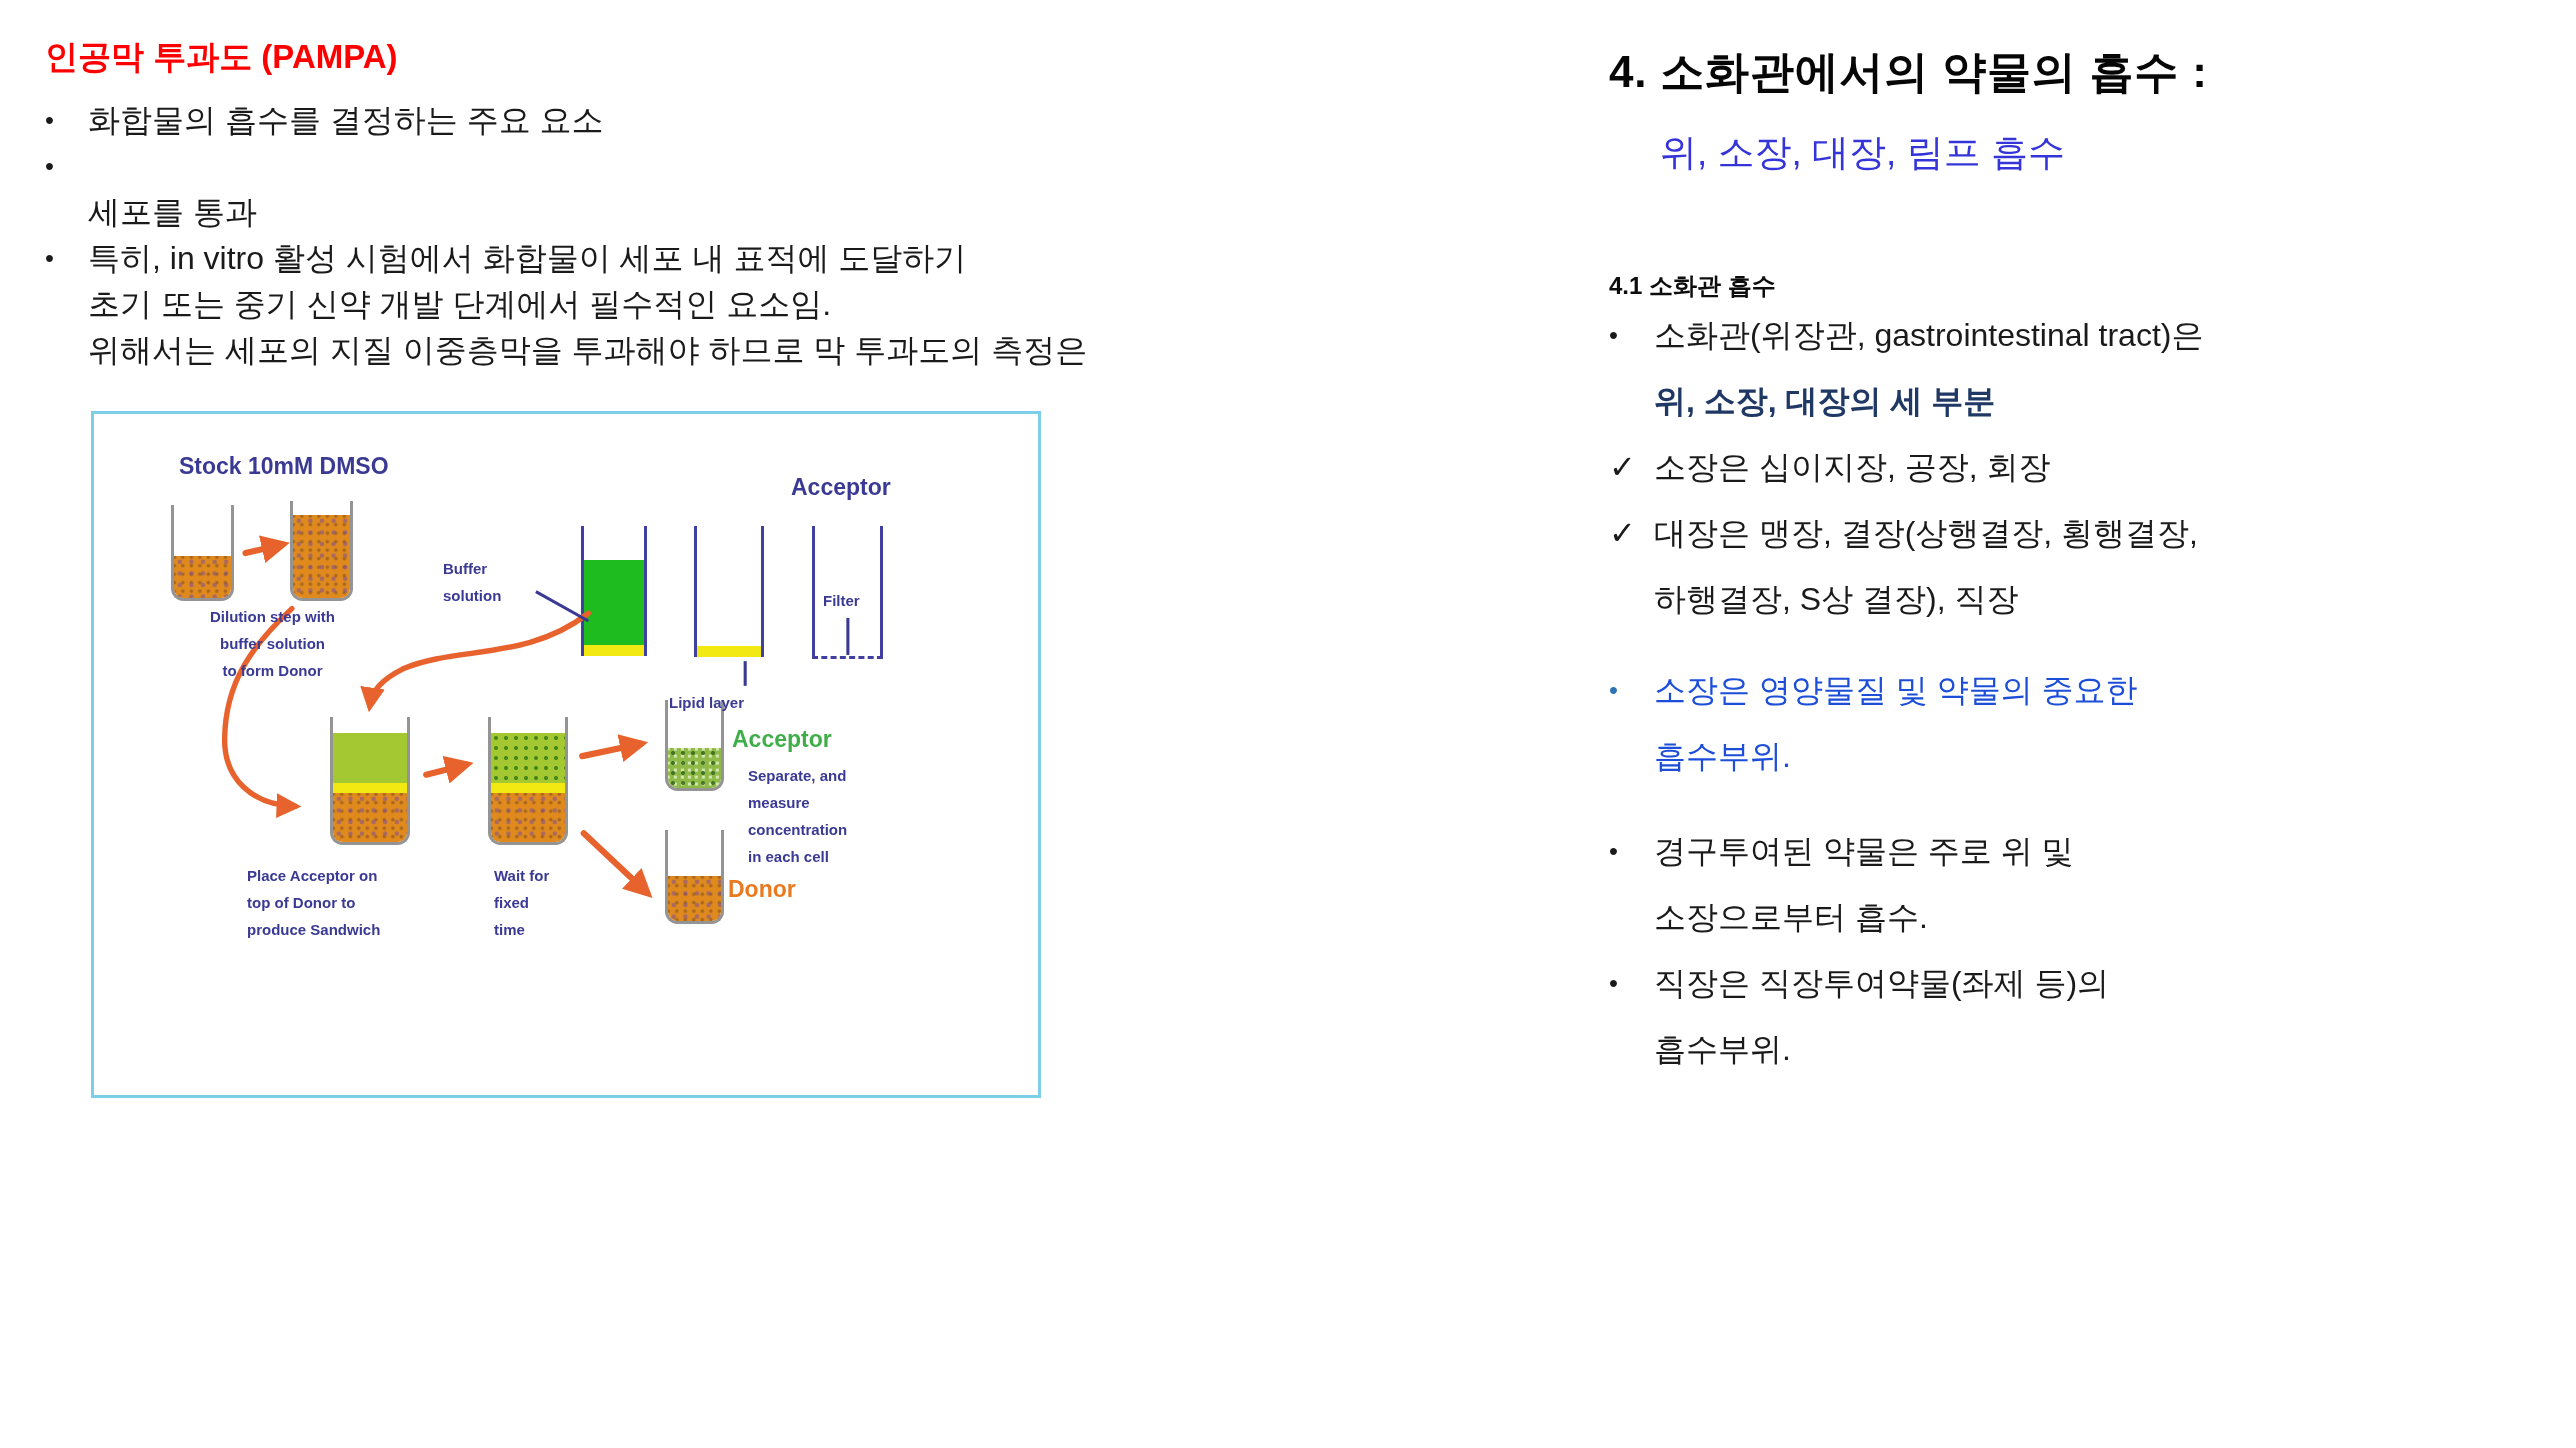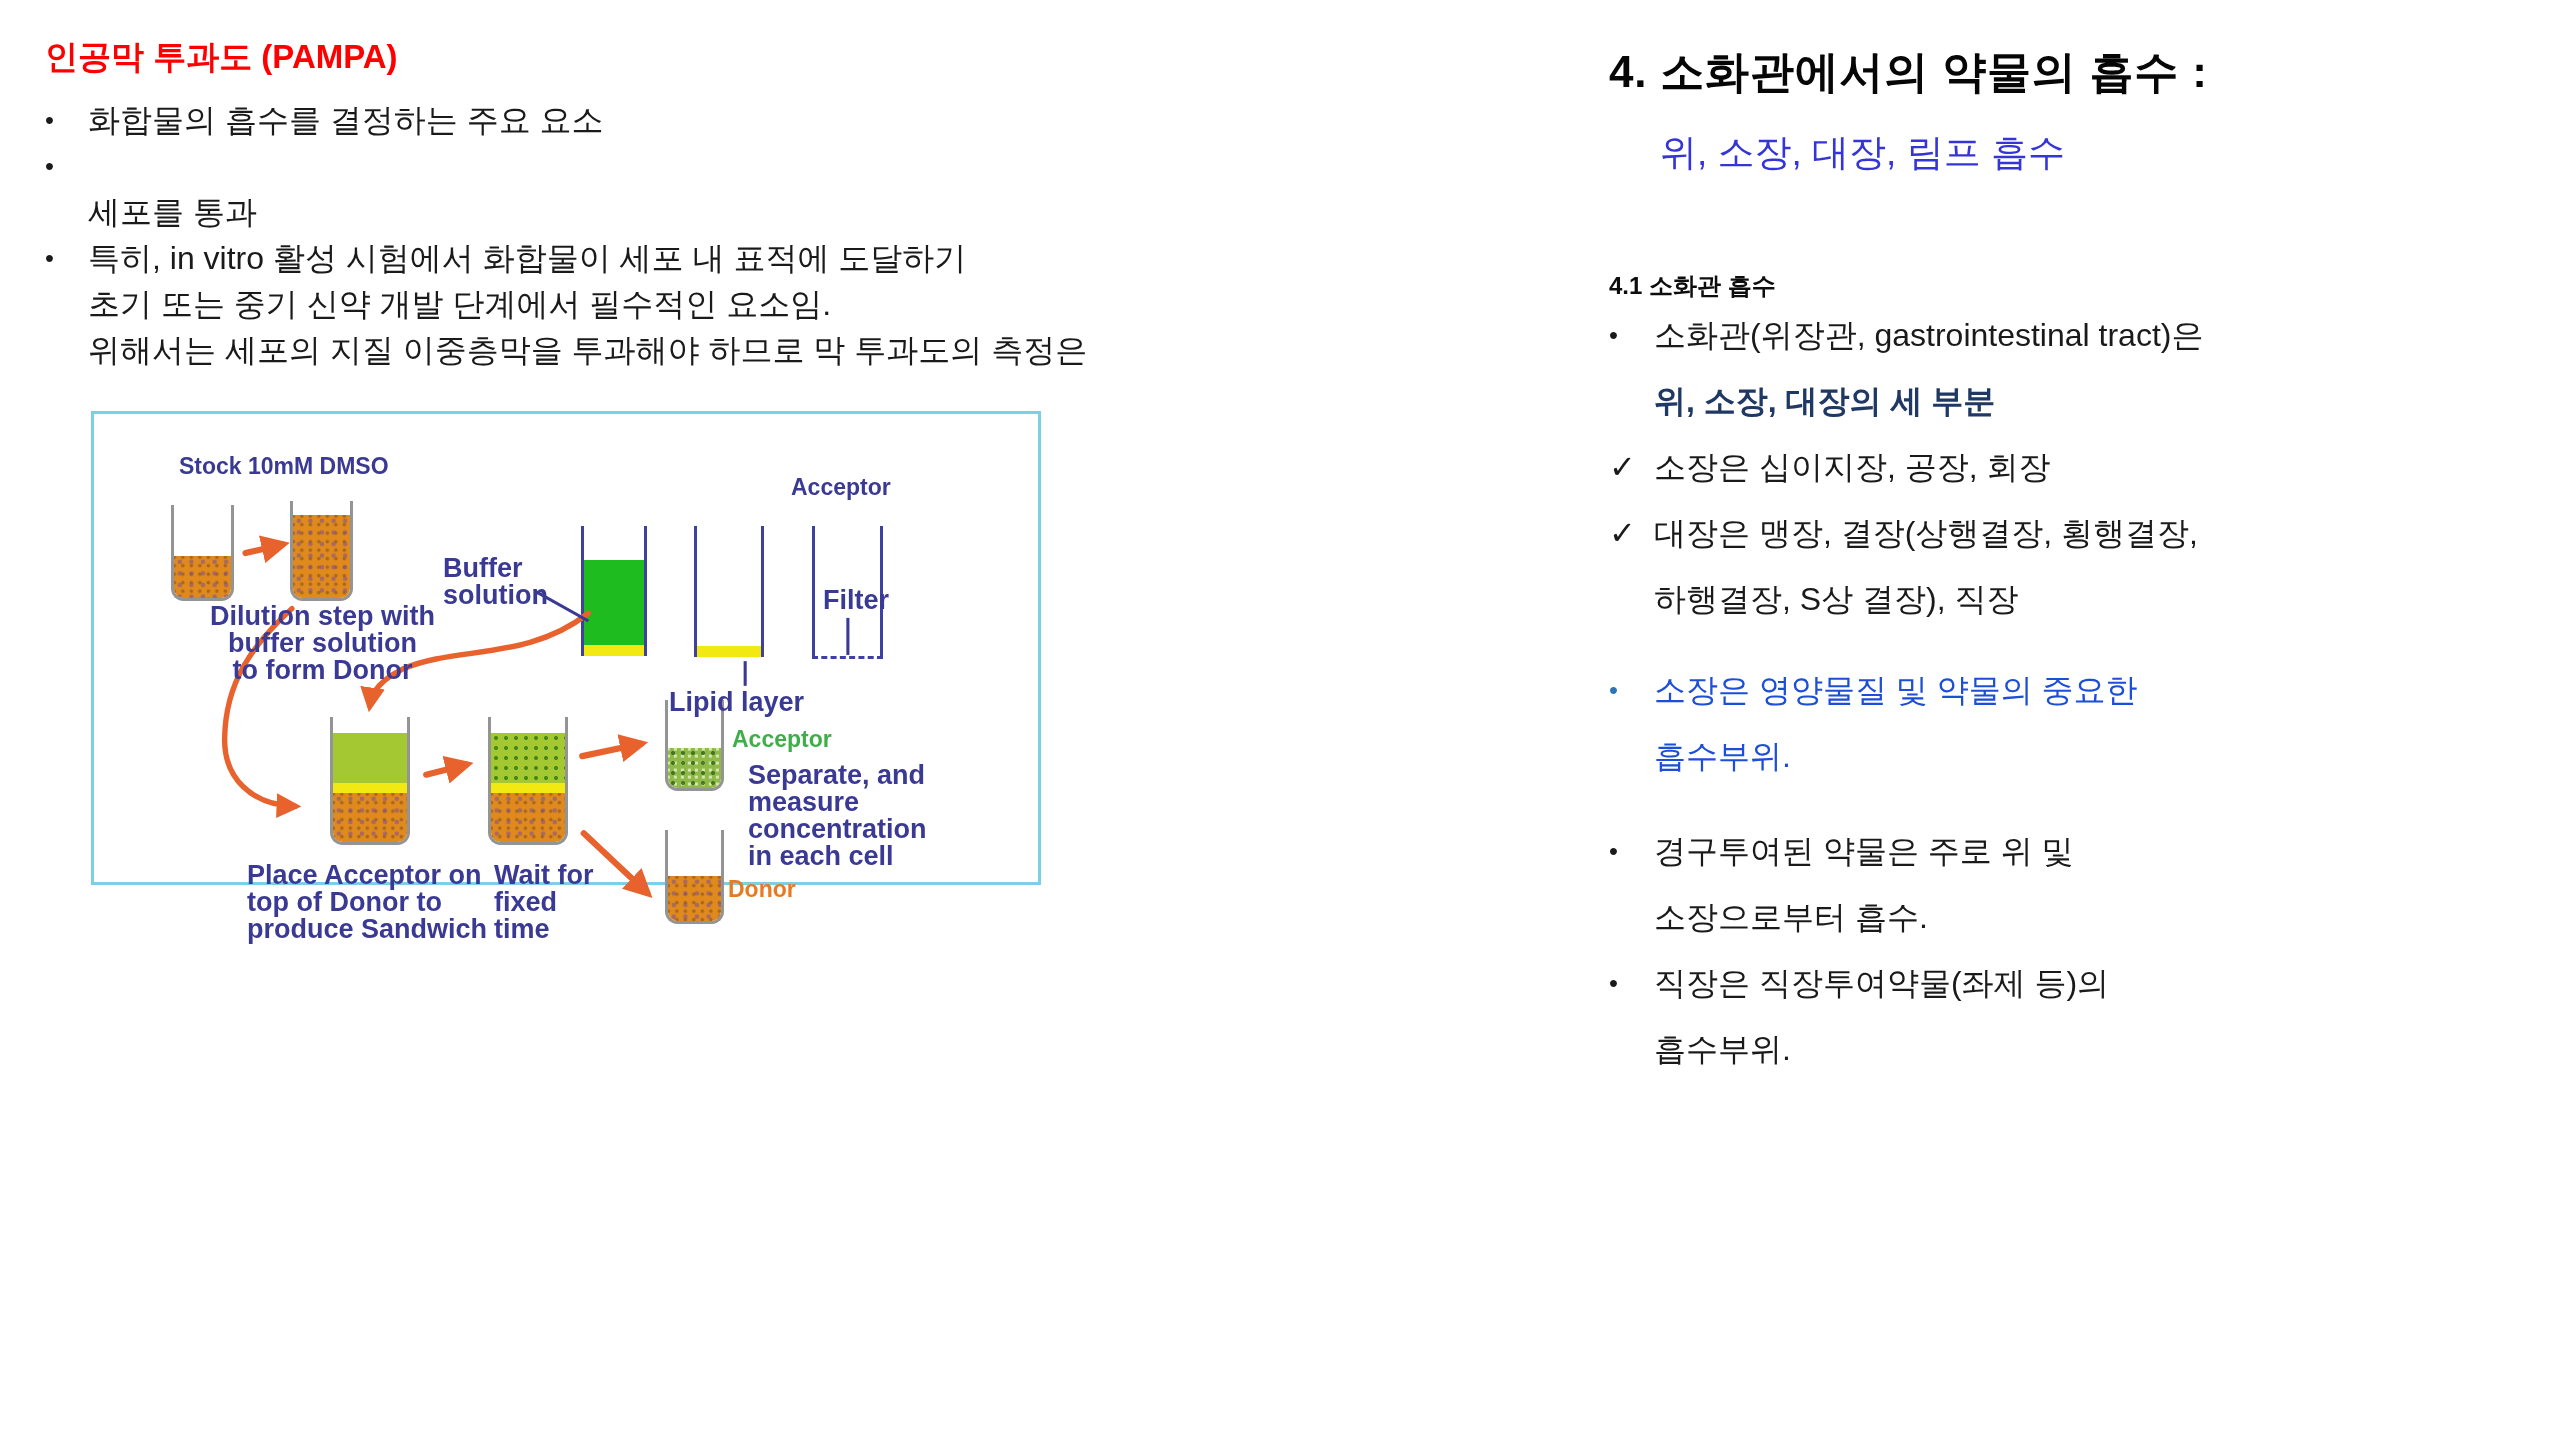--- a/index.html
+++ b/index.html
@@ -21,22 +21,22 @@
   .rline .mk{flex:0 0 45px;}
   .rline .mk.mk-dot{font-size:25.5px;}
   .rline .mk.mk-blue{color:#2e74b5;}
   .bold-navy{font-weight:bold;color:#1f3864;}
   .blue-text{color:#1d4ed8;}
   .gap-a{margin-top:6.2px;}
   .gap-b{margin-top:45px;}
   .gap-c{margin-top:49px;}
 
   
-  .diagram{position:absolute;left:91px;top:411px;width:950px;height:474px;border:3.1px solid #7ccfe6;background:#ffffff;box-sizing:border-box;}
-  .d-label{position:absolute;color:#3a3a94;font-weight:bold;font-size:27px;line-height:27px;white-space:pre-line;}
+  .diagram{position:absolute;left:91px;top:411px;width:950px;height:687px;border:3.1px solid #7ccfe6;background:#ffffff;box-sizing:border-box;}
+  .d-label{position:absolute;color:#3a3a94;font-weight:bold;font-size:15px;line-height:27px;white-space:pre-line;}
   .d-label.big{font-size:23px;}
   .d-label.green{color:#3fae49;}
   .d-label.orange{color:#e87a22;}
 
   .beaker{position:absolute;border:3.1px solid #949494;border-top:none;border-radius:0 0 12.4px 12.4px;overflow:hidden;box-sizing:border-box;}
   .beaker.navy{border-color:#4040a0;border-bottom:none;border-radius:0;border-width:3.9px;}
   .beaker.navy.dashed{border-bottom:3.1px dashed #4040a0;}
   .lay{position:absolute;left:0;right:0;}
   .f-orange{background-color:#e08a1e;
     background-image:radial-gradient(circle,rgba(126,78,148,.55) 0 2px,transparent 2.6px),

